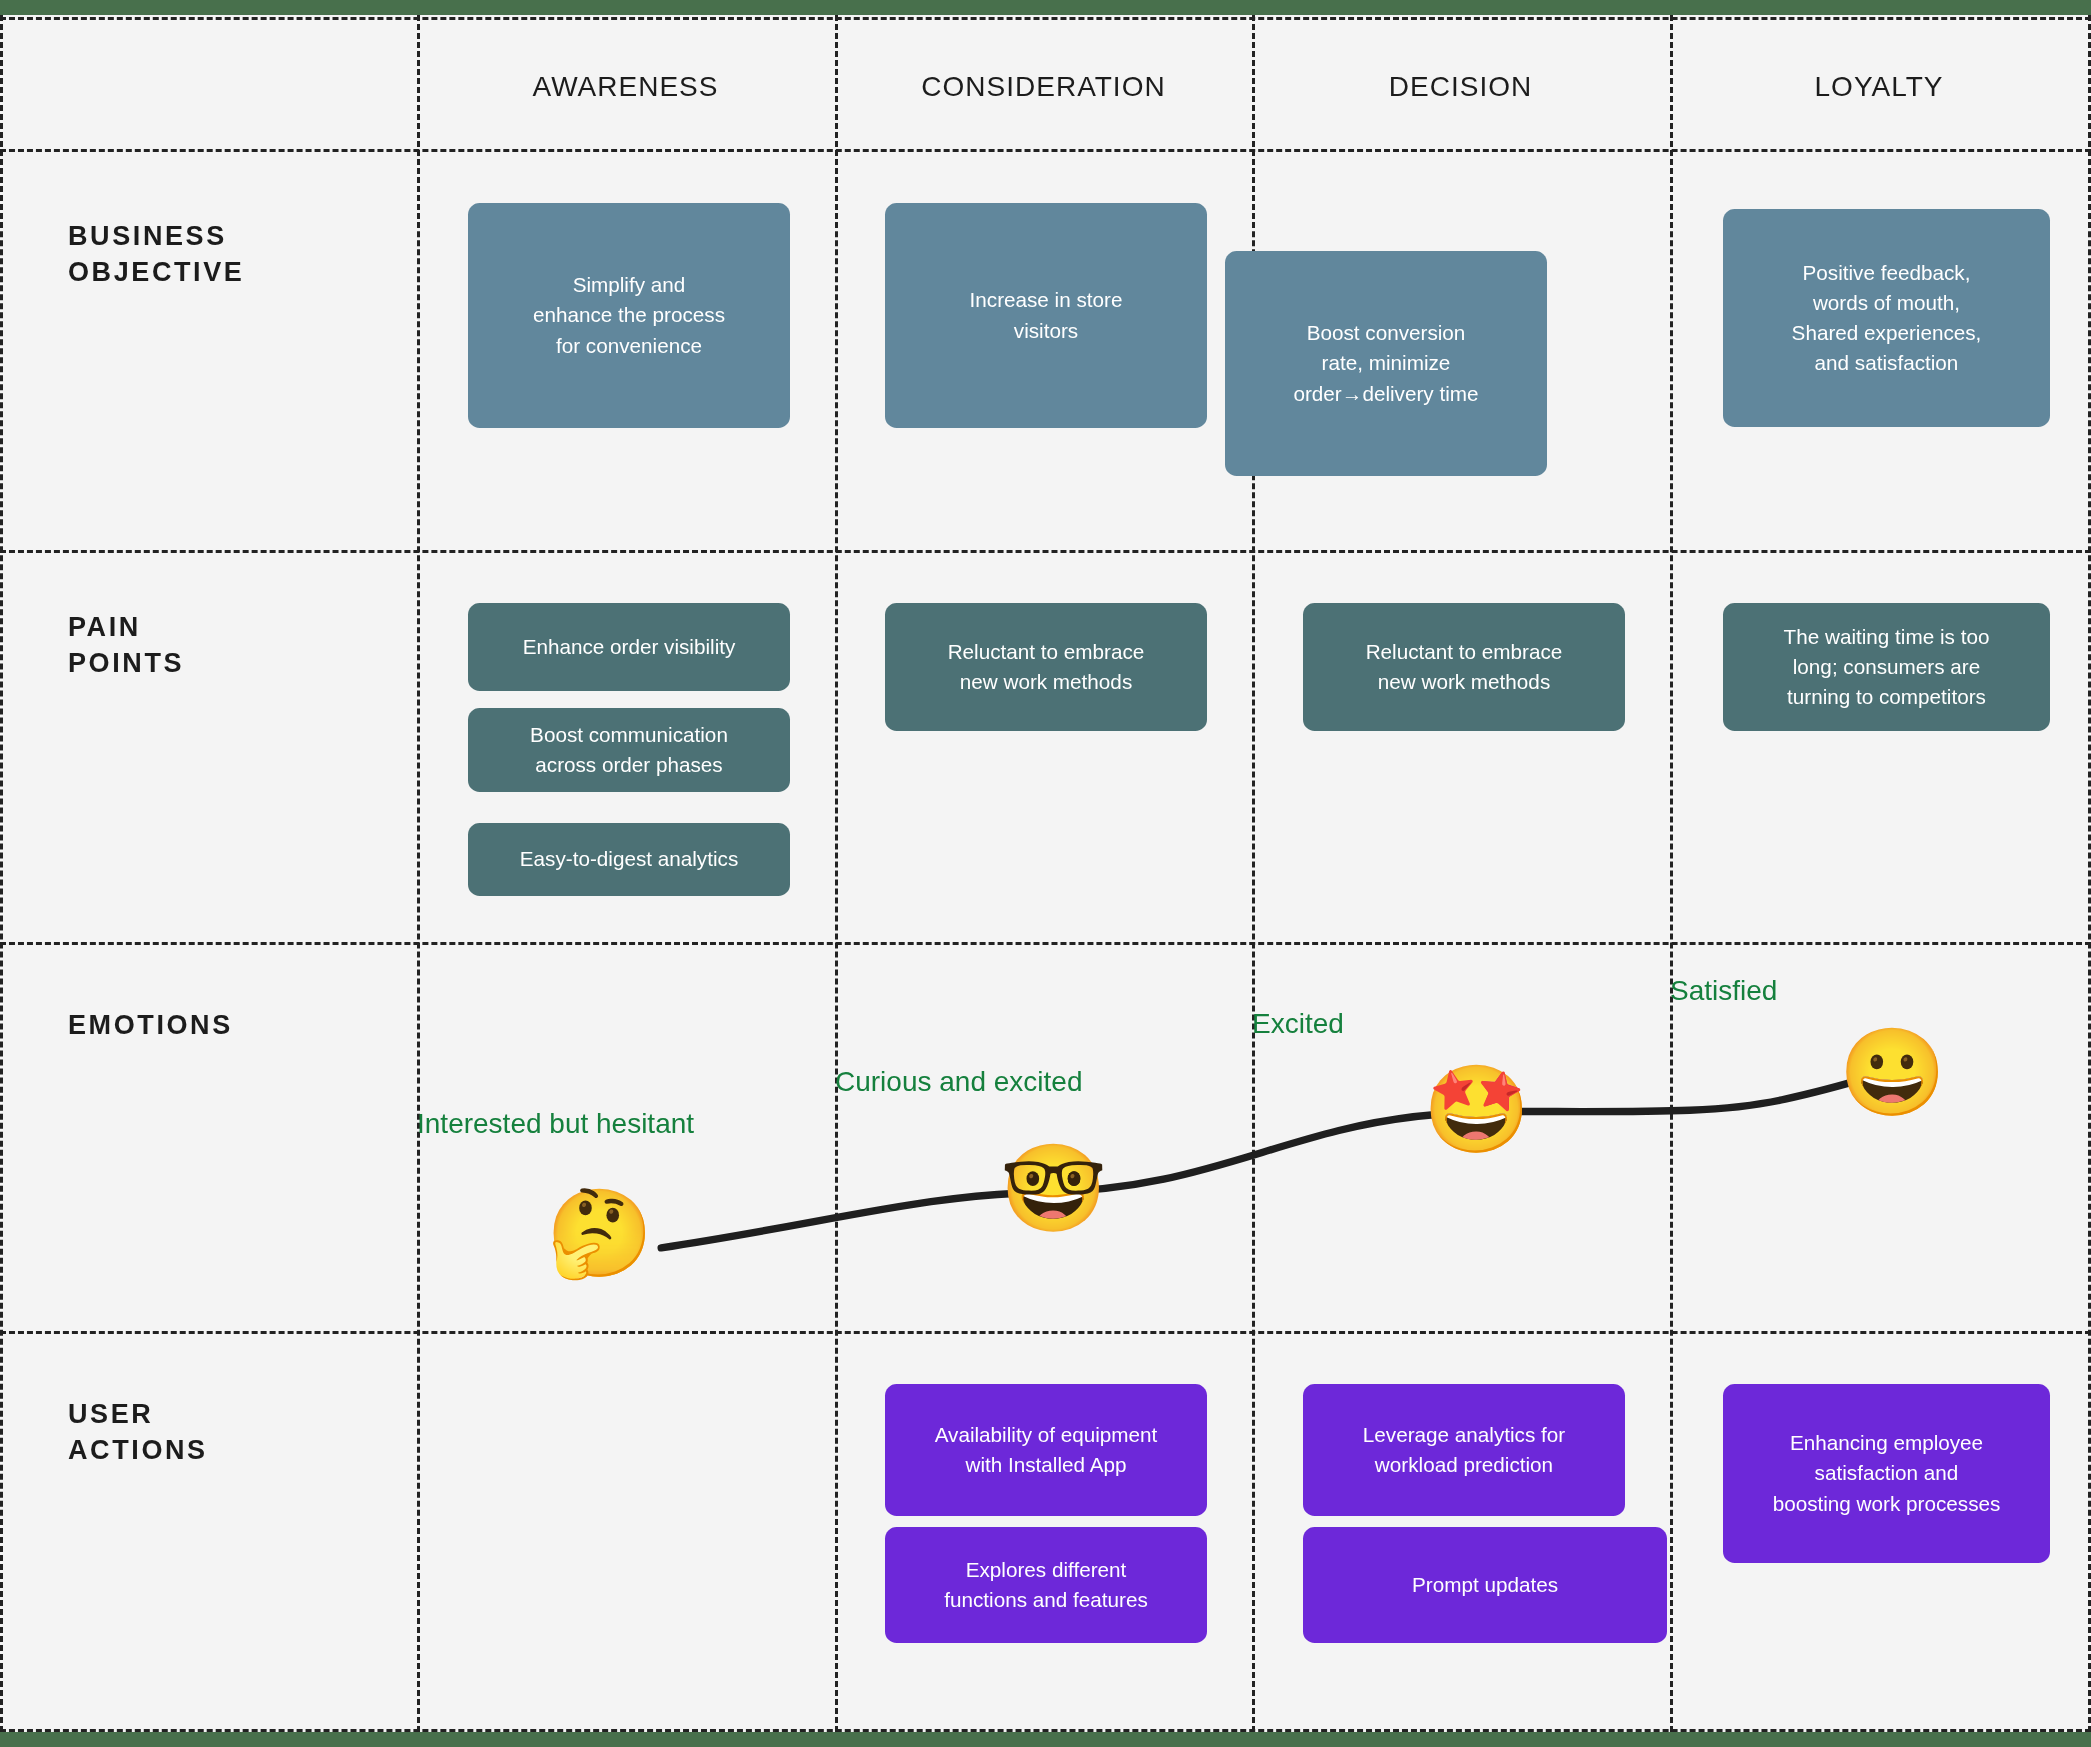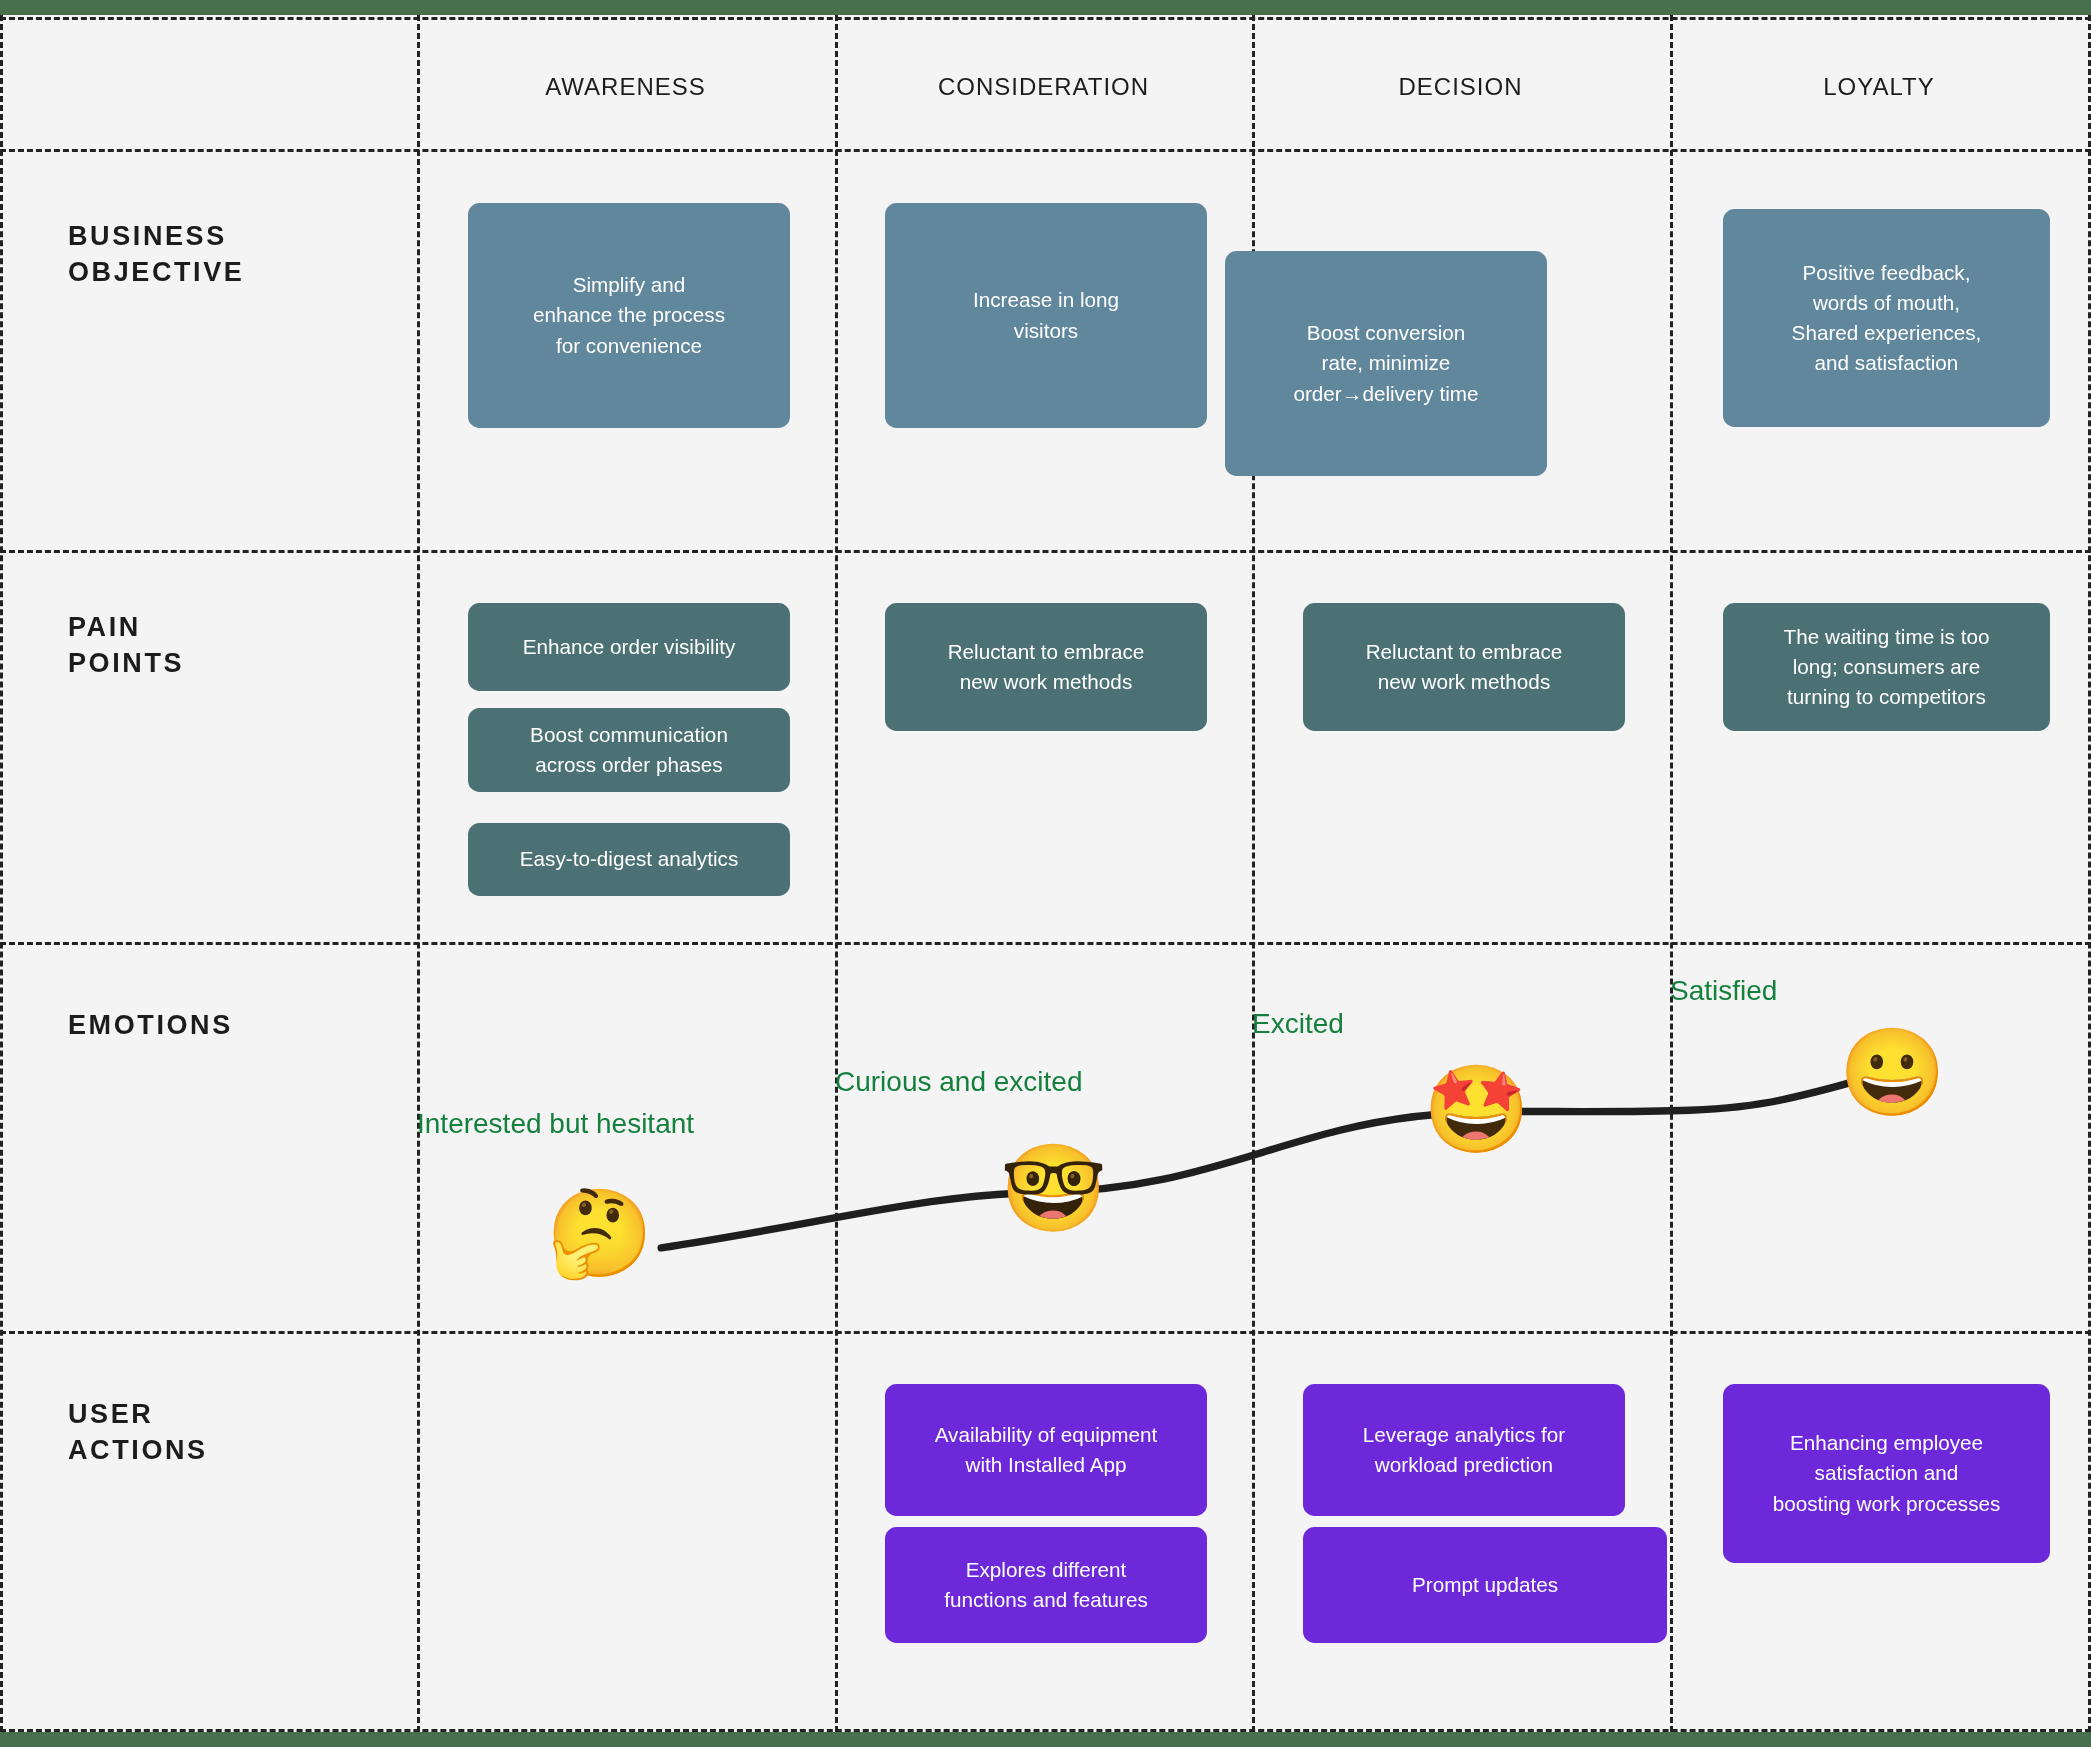--- a/index.html
+++ b/index.html
@@ -49,21 +49,21 @@
     z-index: 2;
   }
 
   
   .col-header {
     position: absolute;
     top: 62px;
     height: 50px;
     line-height: 50px;
     text-align: center;
-    font-size: 24px;
+    font-size: 28px;
     letter-spacing: 1px;
     color: #1c1c1c;
     font-weight: 400;
     z-index: 3;
   }
 
   
   .row-label {
     position: absolute;
     left: 68px;
@@ -152,21 +152,21 @@
 OBJECTIVE</div>
   <div class="row-label" style="top:610px;">PAIN
 POINTS</div>
   <div class="row-label" style="top:1008px;">EMOTIONS</div>
   <div class="row-label" style="top:1397px;">USER
 ACTIONS</div>
 
   <div class="card objective" style="left:468px;  top:203px; width:322px;  height:225px;">Simplify and
 enhance the process
 for convenience</div>
-  <div class="card objective" style="left:885px; top:203px; width:322px;  height:225px;">Increase in long
+  <div class="card objective" style="left:885px; top:203px; width:322px;  height:225px;">Increase in store
 visitors</div>
   <div class="card objective" style="left:1225px; top:203px; width:322px;  height:225px;margin-top:48px;">Boost conversion
 rate, minimize
 order→delivery time</div>
   <div class="card objective" style="left:1723px; top:209px; width:327px;  height:218px;">Positive feedback,
 words of mouth,
 Shared experiences,
 and satisfaction</div>
 
   <div class="card pain" style="left:468px;  top:603px; width:322px; height:88px;">Enhance order visibility</div>

